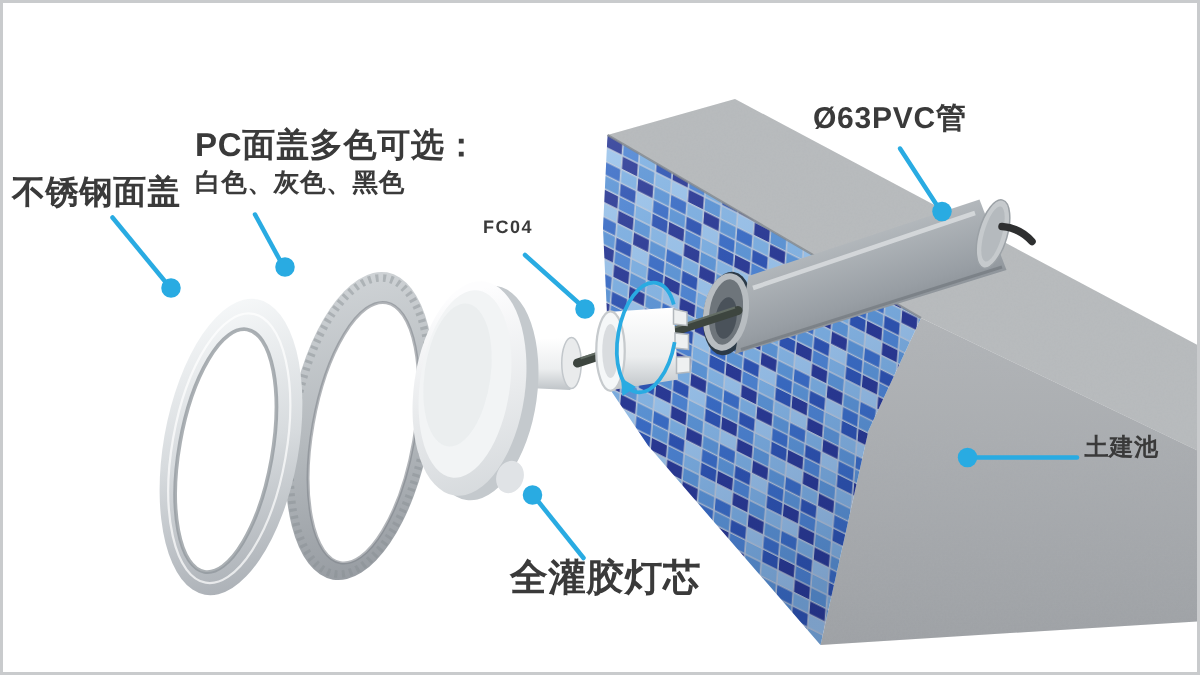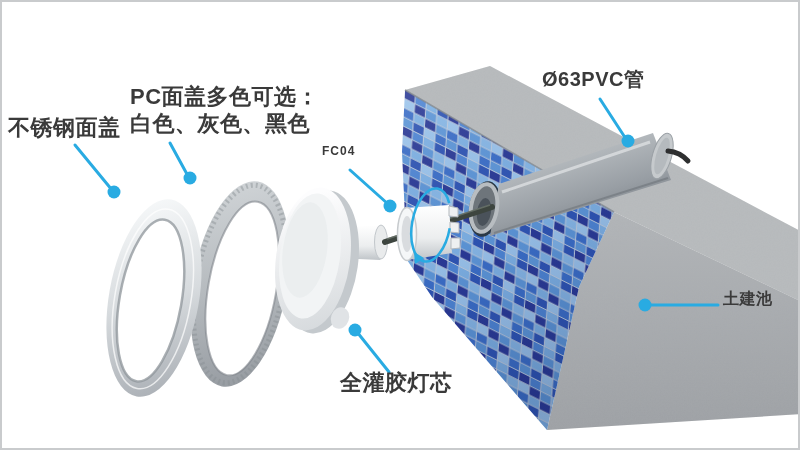--- a/index.html
+++ b/index.html
@@ -8,24 +8,24 @@
     box-sizing:border-box;border:2px solid #c9cbcd;overflow:hidden;
     font-family:"Liberation Sans","DejaVu Sans",sans-serif;
   }
   .stage svg{position:absolute;left:0;top:0;}
   .lbl{
     position:absolute;font-weight:bold;color:#3a3a3a;line-height:1.12;
     white-space:nowrap;letter-spacing:0.5px;
   }
   .lbl-stainless{left:6px;top:114px;font-size:22px;}
   .lbl-pc{left:128px;top:83px;font-size:22px;}
-  .lbl-pc2{left:128px;top:110px;font-size:22px;}
+  .lbl-pc2{left:128px;top:110px;font-size:17px;}
   .lbl-fc04{left:320px;top:143px;font-size:12px;letter-spacing:1px;}
   .lbl-pvc{left:540px;top:66px;font-size:20px;}
-  .lbl-core{left:338px;top:369px;font-size:22px;}
+  .lbl-core{left:338px;top:369px;font-size:25px;}
   .lbl-pool{left:721px;top:288px;font-size:16px;}
 </style>
 </head>
 <body>
 
 <div class="stage">
   <svg width="800" height="450" viewBox="0 0 800 450">
     <defs>
       <filter id="speckle" x="-5%" y="-5%" width="110%" height="110%">
         <feTurbulence type="fractalNoise" baseFrequency="0.75" numOctaves="2" result="n"></feTurbulence>

